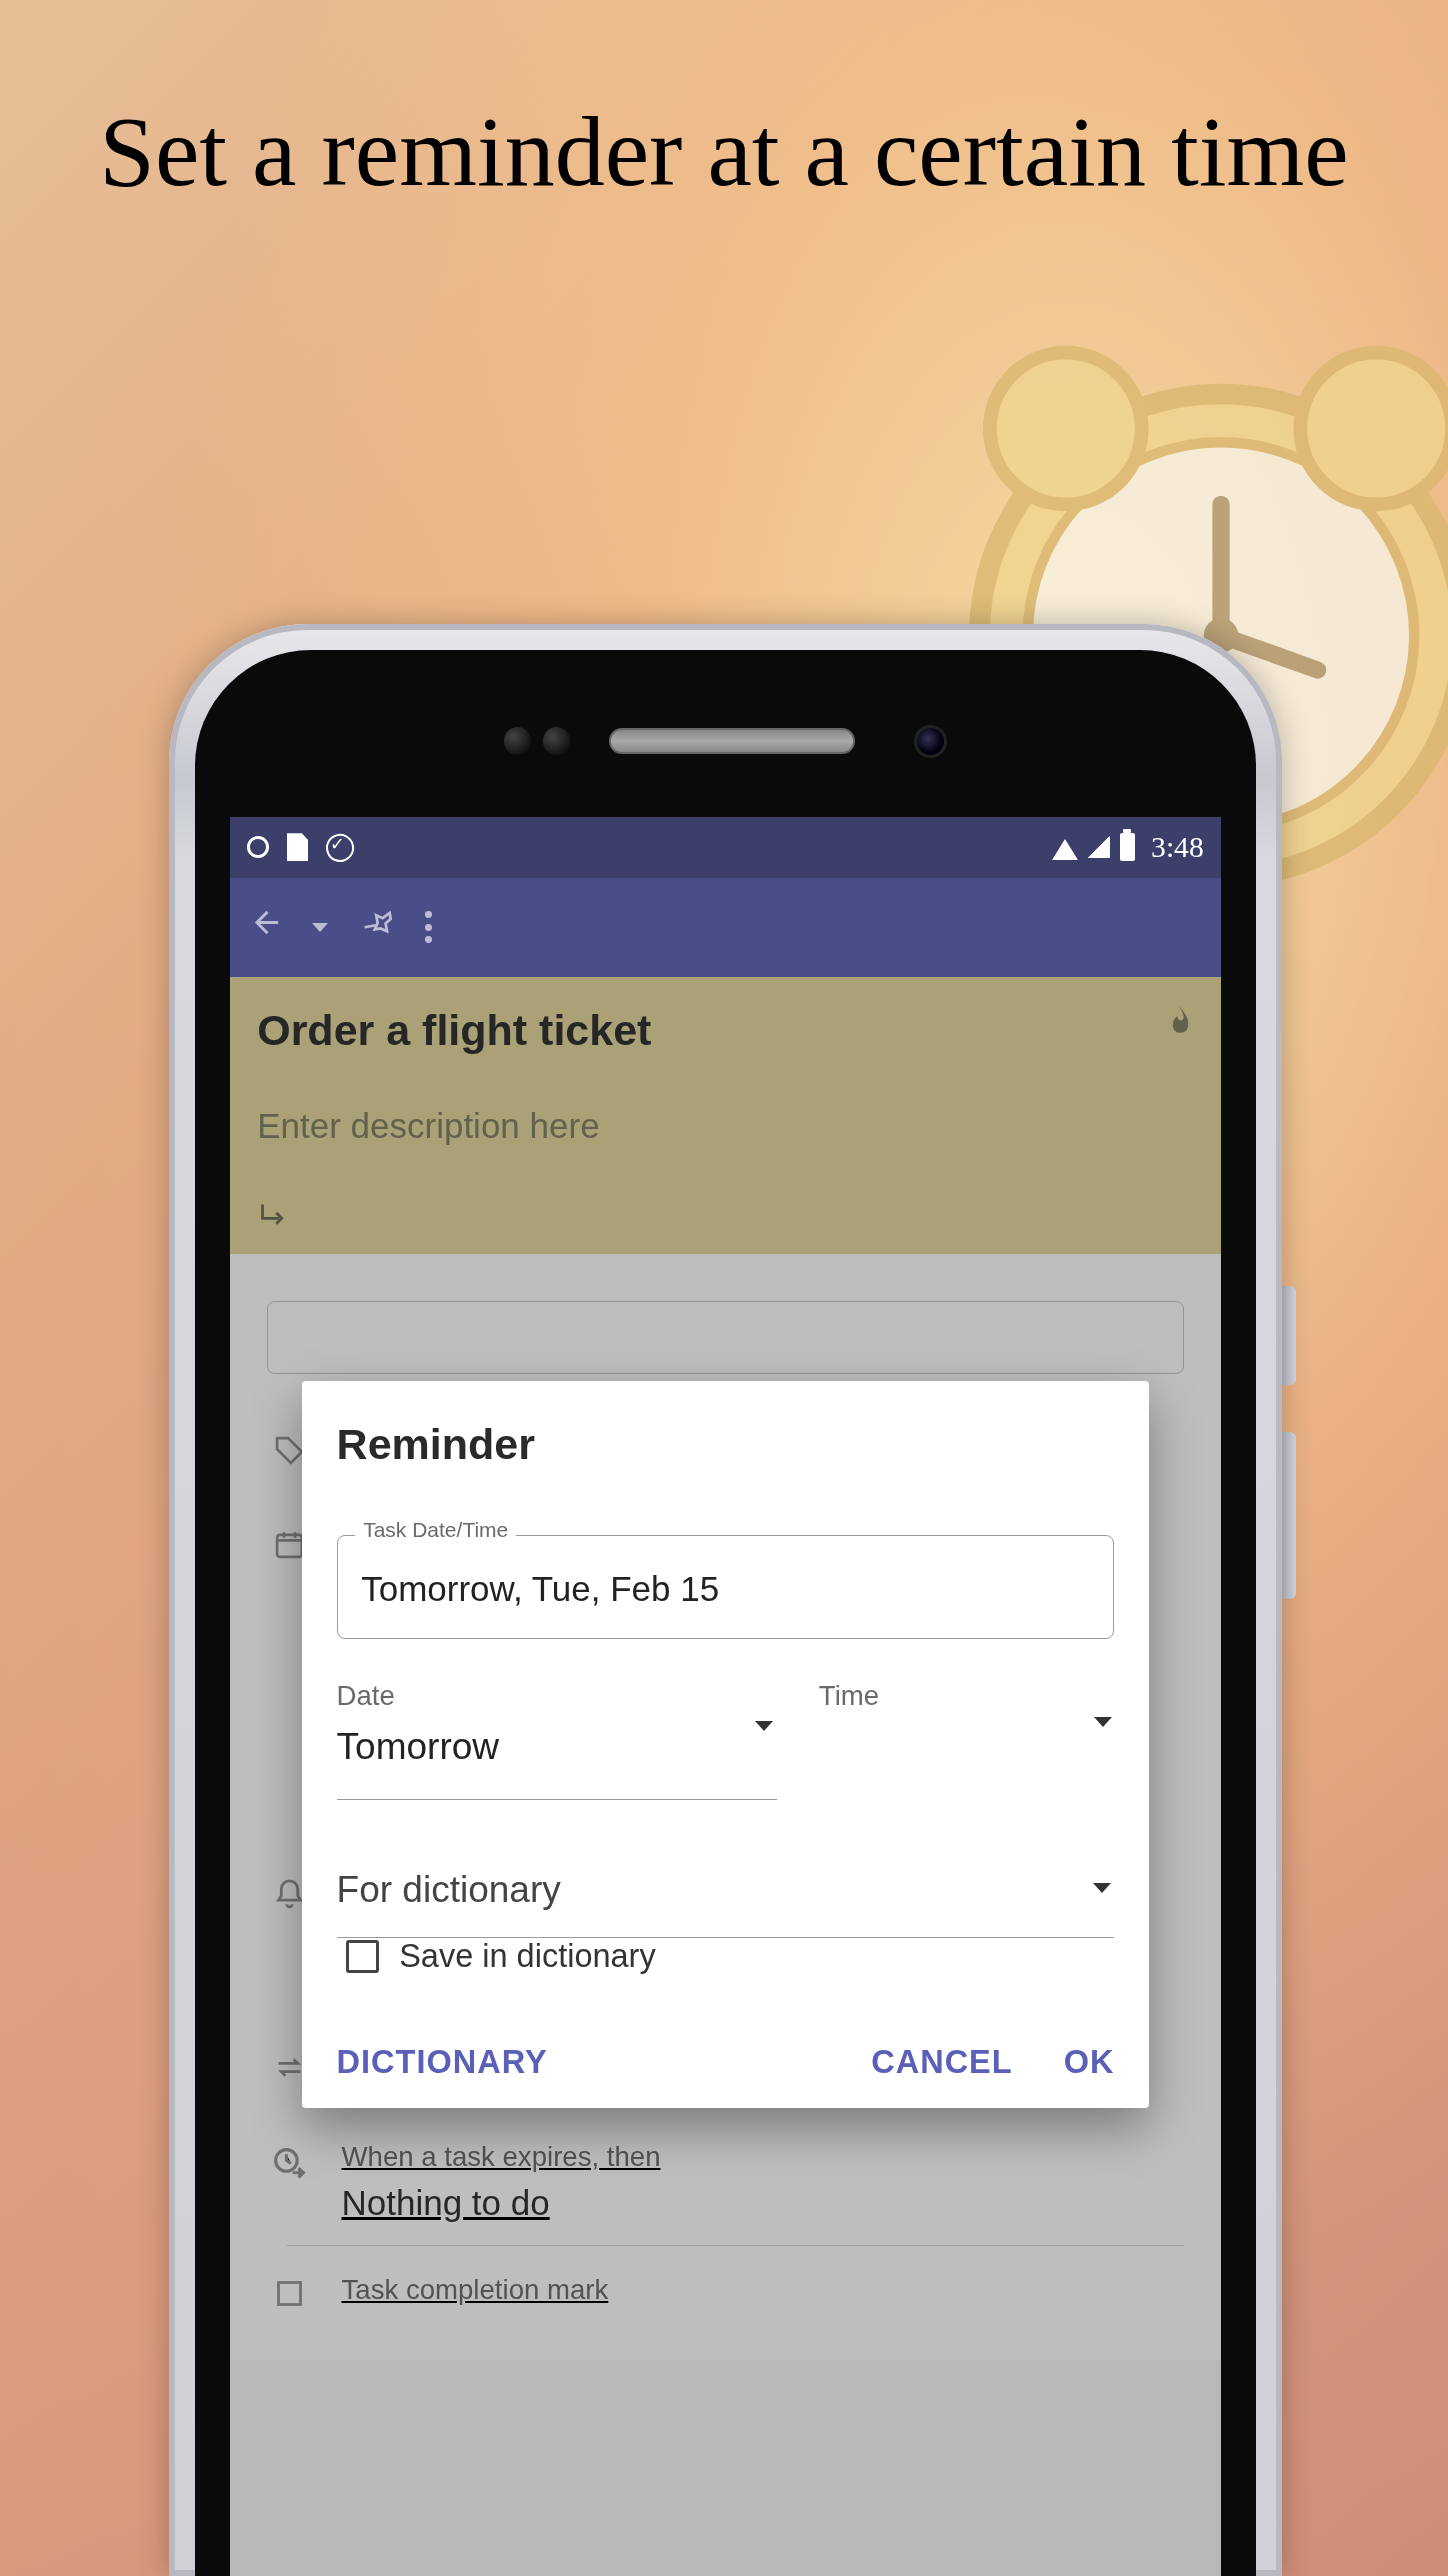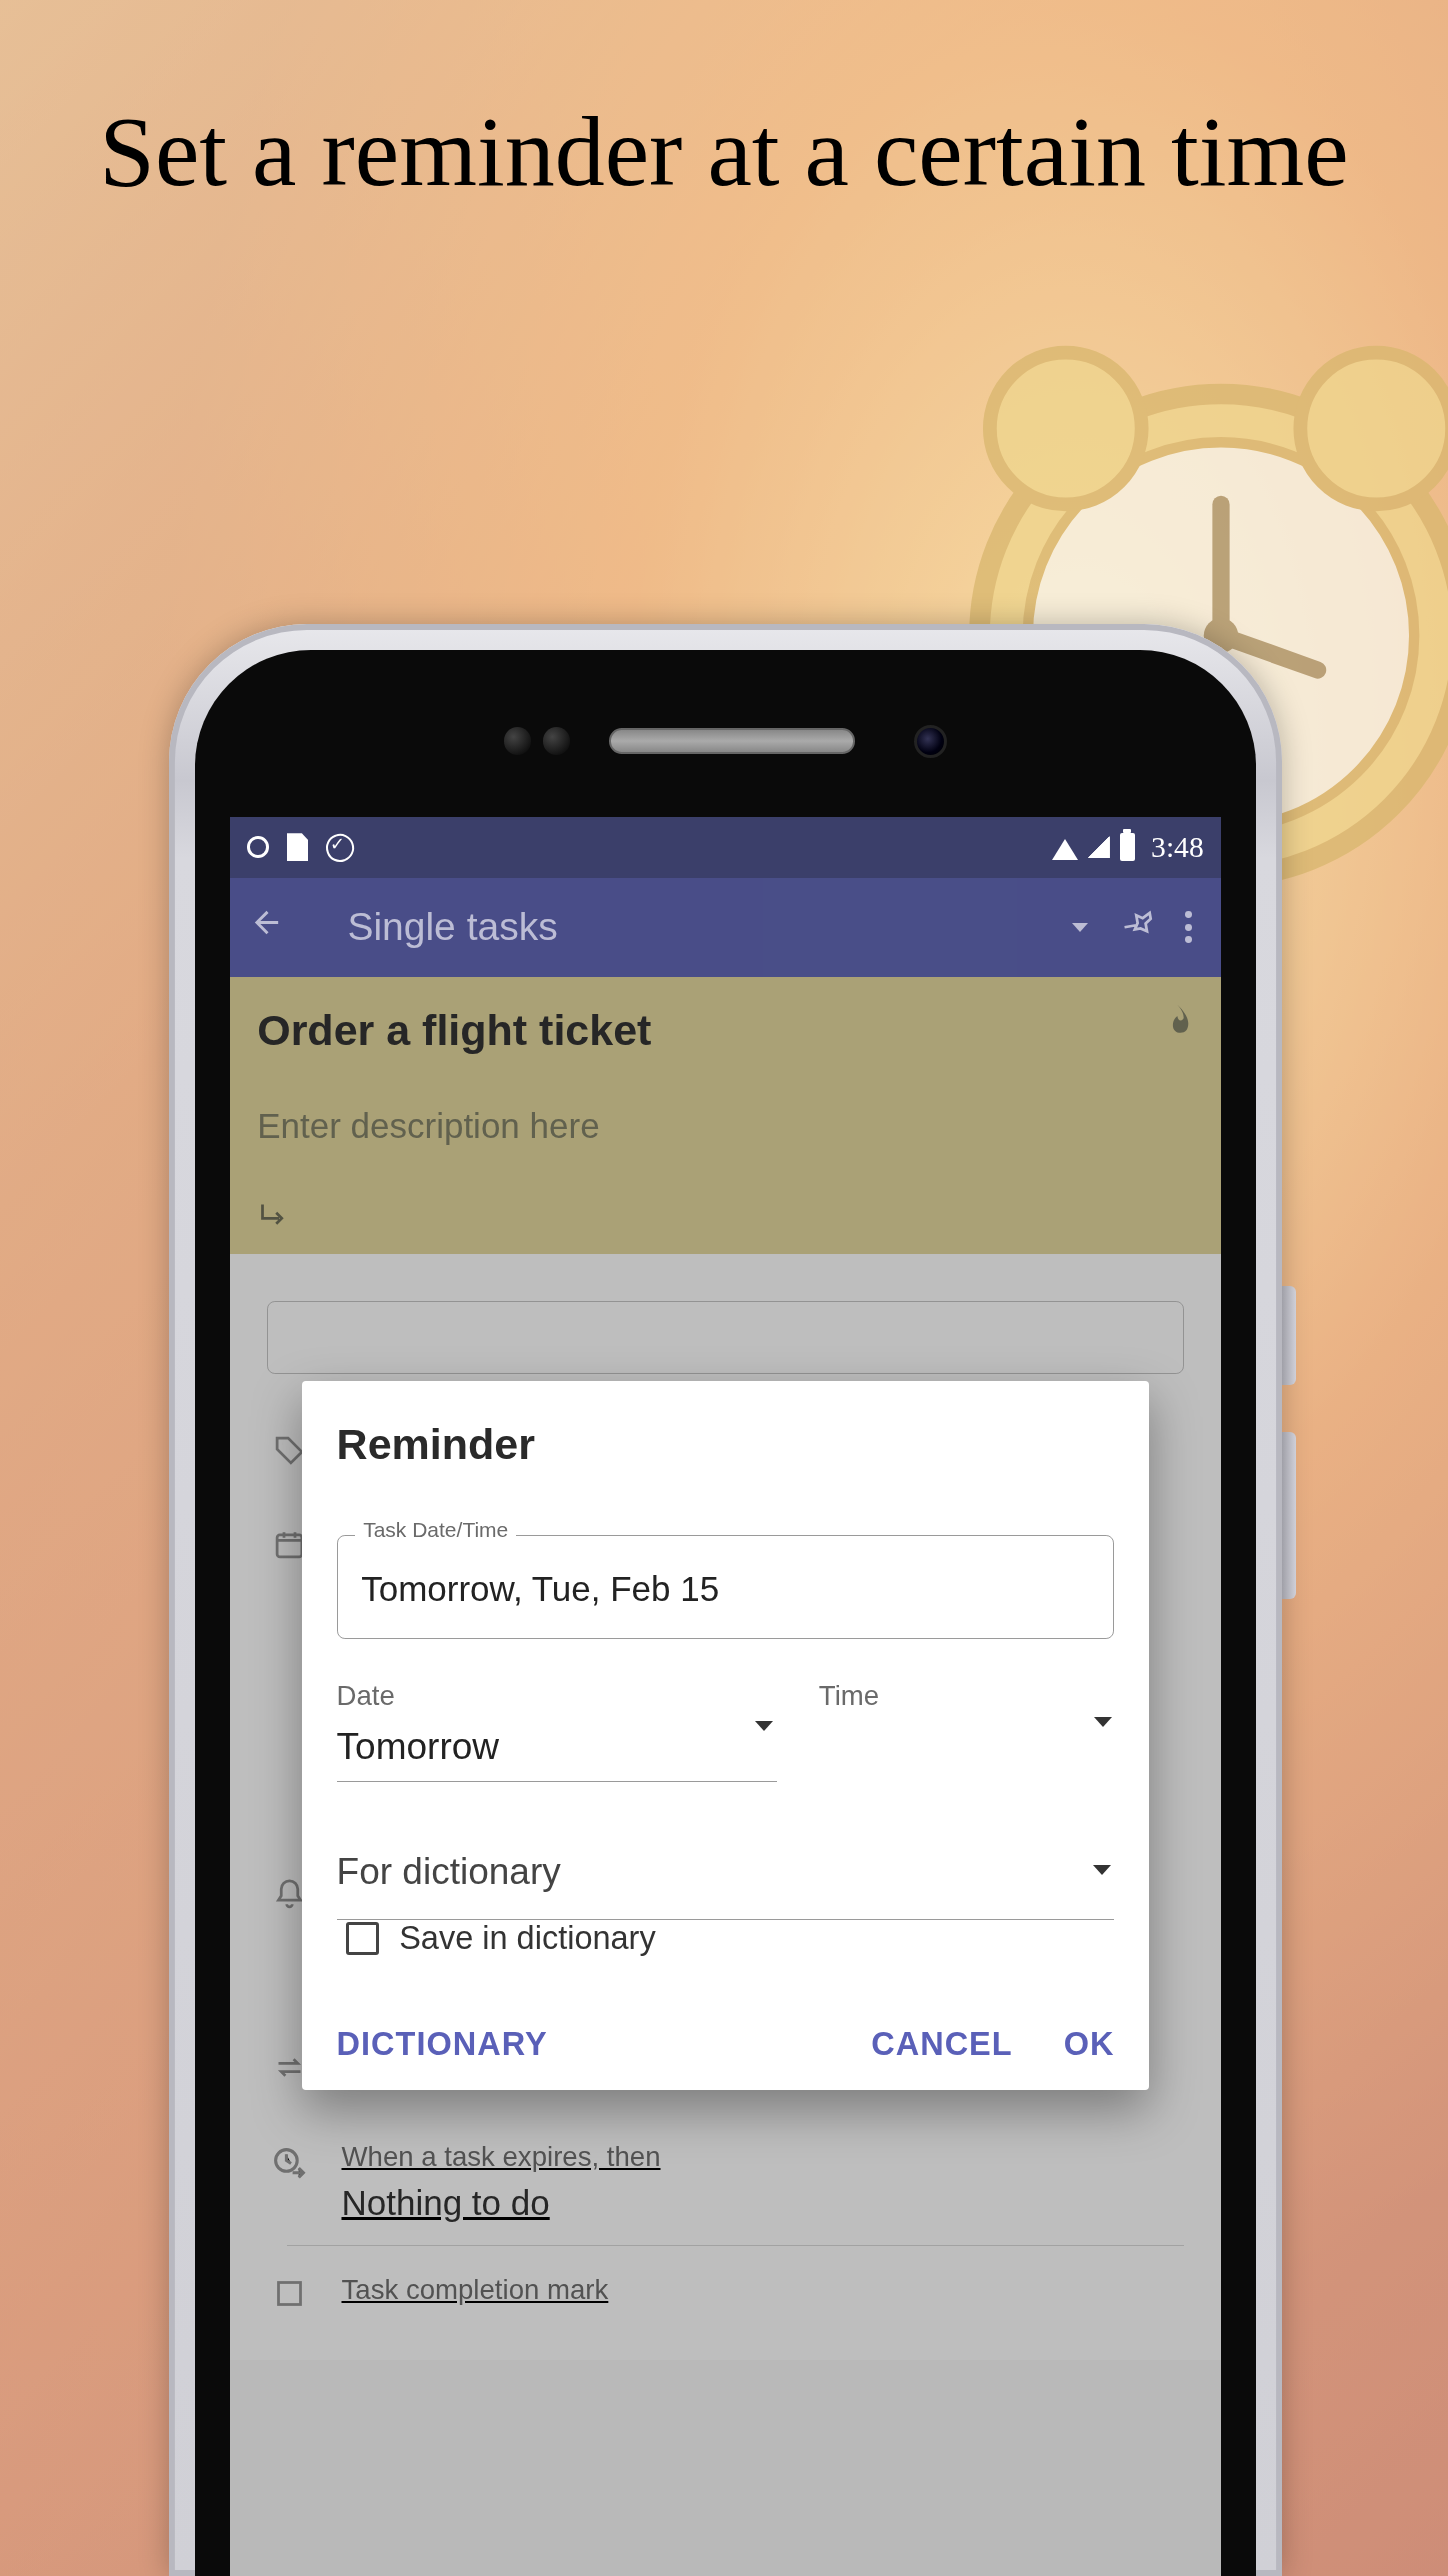--- a/index.html
+++ b/index.html
@@ -293,21 +293,21 @@
     display: flex;
     gap: 42px;
     margin-bottom: 9.9px;
   }
   .dt-col { flex: 1; position: relative; }
   .dt-col.time { flex: 0 0 38%; }
   .dt-label { font-size: 27.6px; color: #6a6a6a; margin-bottom: 13.8px; }
   .dt-value {
     font-size: 37px;
     color: #222;
-    padding-bottom: 13px;
+    padding-bottom: 31px;
     border-bottom: 1.5px solid #9a9a9a;
   }
   .dt-caret {
     position: absolute;
     right: 3.9px;
     top: 41px;
     width: 0; height: 0;
     border-left: 9.9px solid transparent;
     border-right: 9.9px solid transparent;
     border-top: 10.8px solid #333;
@@ -405,21 +405,20 @@
           <div class="sb-time">3:48</div>
         </div>
       </div>
 
       <div class="appbar">
         <div class="back-arrow">
           <svg width="35" height="35" viewBox="0 0 24 24">
               <path fill="#c8c8e0" d="M20 11H7.8l5.6-5.6L12 4l-8 8 8 8 1.4-1.4L7.8 13H20z"></path>
             </svg>
         </div>
-        <div class="title">Single tasks</div>
         <div class="dd-caret"></div>
         <div class="pin">
           <svg width="33" height="33" viewBox="0 0 24 24">
               <path fill="none" stroke="#c8c8e0" stroke-width="2" d="M12 2l3 3-1 5 4 4-5 1-3 3-1-5-4-4 5-1z M9 15l-6 6"></path>
             </svg>
         </div>
         <div class="kebab">
           <span></span>
           <span></span>
           <span></span>

